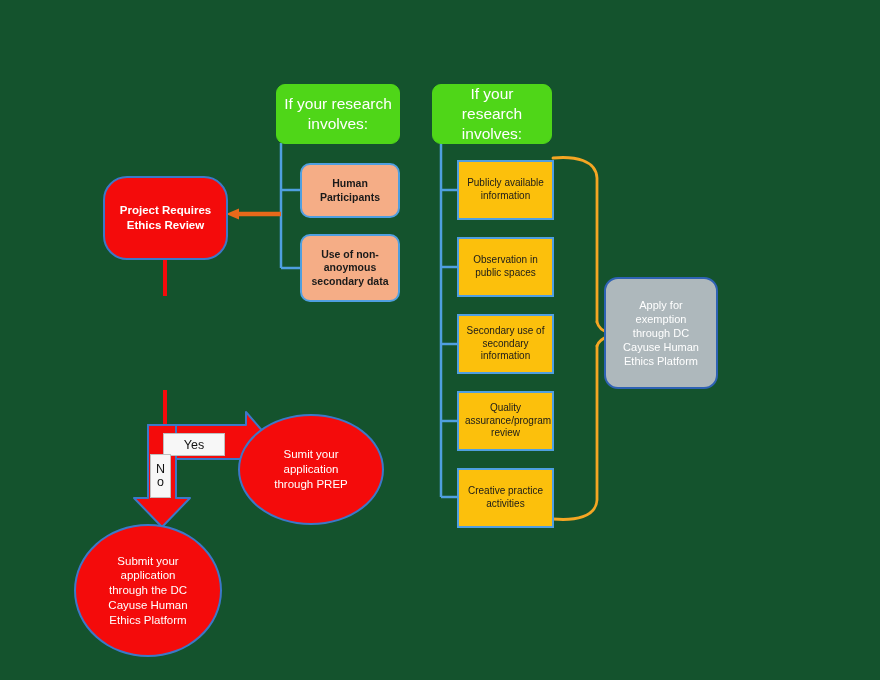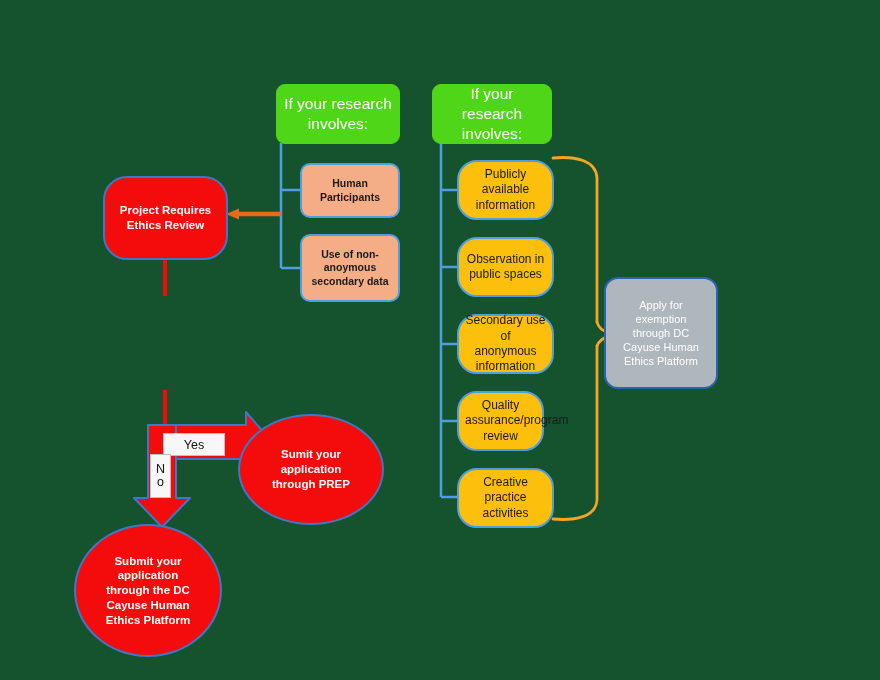--- a/index.html
+++ b/index.html
@@ -70,42 +70,42 @@
     border: 2px solid #4F9FE0;
     border-radius: 10px;
     color: #1a1a1a;
     font-size: 10.5px;
     font-weight: 700;
   }
   
   .yellow-box {
     background: #FCC00C;
     border: 2px solid #4F9FE0;
-    border-radius: 20px;
+    border-radius: 0;
     color: #1a1a1a;
-    font-size: 12px;
+    font-size: 10px;
     font-weight: 400;
   }
   
   .grey-box {
     background: #AEB8BC;
     border: 2px solid #2E62B4;
     border-radius: 14px;
     color: #ffffff;
     font-size: 11px;
     font-weight: 400;
   }
   
   .ellipse {
     background: #F40B0B;
     border: 2px solid #3C78C8;
     border-radius: 50%;
     color: #ffffff;
     font-size: 11.5px;
-    font-weight: bold;
+    font-weight: normal;
   }
   
   .chip {
     position: absolute;
     box-sizing: border-box;
     background: #F7F7F7;
     border: 1px solid #BFBFBF;
     color: #111111;
     font-size: 11.5px;
     display: flex;
@@ -195,25 +195,25 @@
 information</span>
   </div>
 
   <div class="node yellow-box" style="left:457px; top:237px; width:97px; height:60px;">
     <span>Observation in
 public spaces</span>
   </div>
 
   <div class="node yellow-box" style="left:457px; top:314px; width:97px; height:60px;">
     <span>Secondary use of
-anonymous
+secondary
 information</span>
   </div>
 
-  <div class="node yellow-box" style="left:457px; top:391px; width:87px; height:60px;justify-content:flex-end;">
+  <div class="node yellow-box" style="left:457px; top:391px; width:97px; height:60px;justify-content:flex-end;">
     <span>Quality
 assurance/program
 review</span>
   </div>
 
   <div class="node yellow-box" style="left:457px; top:468px; width:97px; height:60px;align-items:center;">
     <span>Creative practice
 activities</span>
   </div>
 

